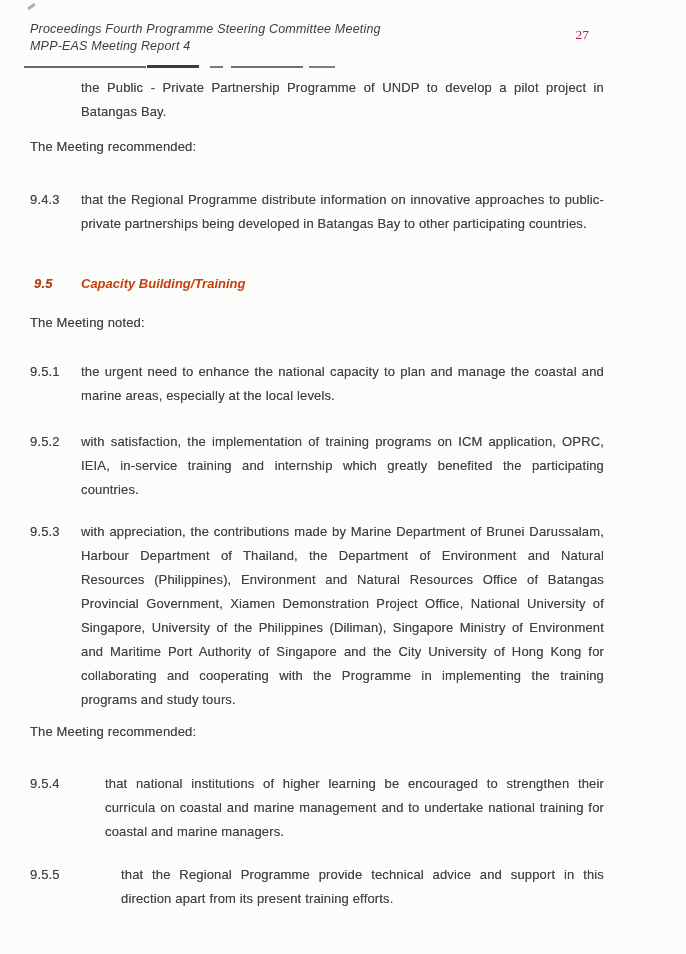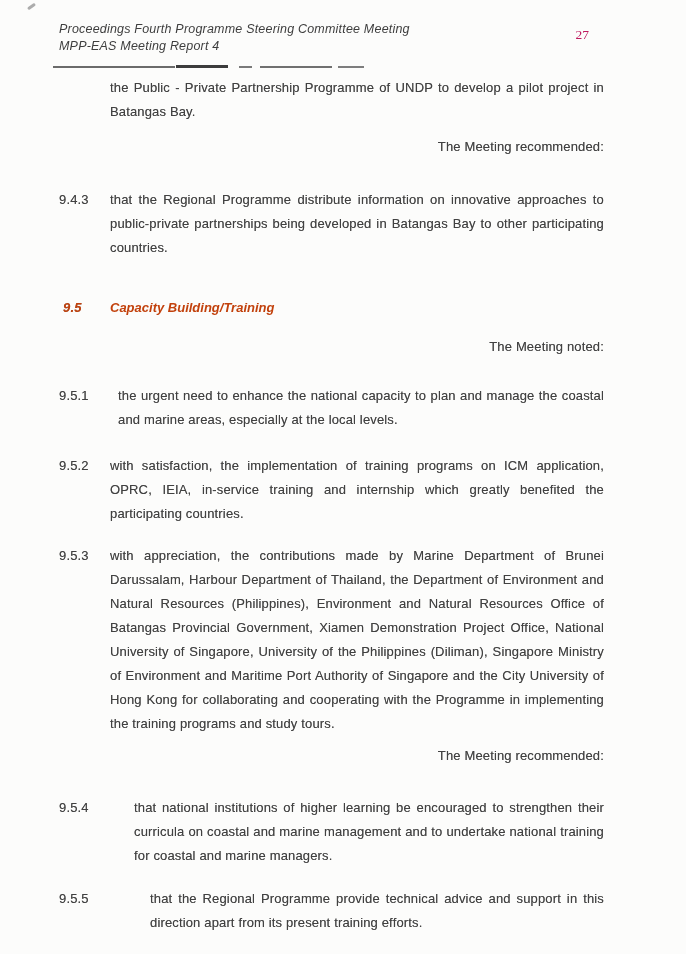--- a/index.html
+++ b/index.html
@@ -7,21 +7,21 @@
   body {
     background: #fcfcfb;
     font-family: "Liberation Sans", sans-serif;
     color: #414141;
     position: relative;
     overflow: hidden;
   }
   .page {
     width: 646px;
     height: 954px;
-    padding: 21px 42px 0 59px;
+    padding: 21px 42px 0 30px;
     position: relative;
   }
   
   .speck {
     position: absolute;
     left: 27px; top: 5px;
     width: 9px; height: 3px;
     background: #8a8a8a;
     transform: rotate(-35deg);
     border-radius: 2px;
@@ -62,29 +62,29 @@
 
   main { font-size: 13px; line-height: 24px; }
   main p, main .txt, main .lead, main .num {
     letter-spacing: .15px;
     text-shadow: 0 0 .6px rgba(62,62,62,.55);
   }
   .cont {
     margin: 8px 0 0 51px;
     text-align: justify;
   }
-  .lead { text-align: right; }
+  .lead { text-align: left; }
   .lead.b1 { margin-top: 11px; }
   .lead.b4 { margin-top: 15px; }
   .lead.b8 { margin-top: 8px; }
   .item { display: flex; }
   .item .num { width: 51px; flex: 0 0 51px; }
   .item .txt { flex: 1; text-align: justify; }
   .item.b2  { margin-top: 29px; }
-  .item.b5  { margin-top: 25px; gap: 8px; }
+  .item.b5  { margin-top: 25px; }
   .item.b6  { margin-top: 22px; }
   .item.b7  { margin-top: 18px; justify-content: flex-end; }
   .item.b9  { margin-top: 28px; gap: 24px; }
   .item.b10 { margin-top: 19px; gap: 40px; }
   .heading {
     display: flex;
     margin-top: 36px;
     font-style: italic;
     font-weight: bold;
     color: #c2410c;

